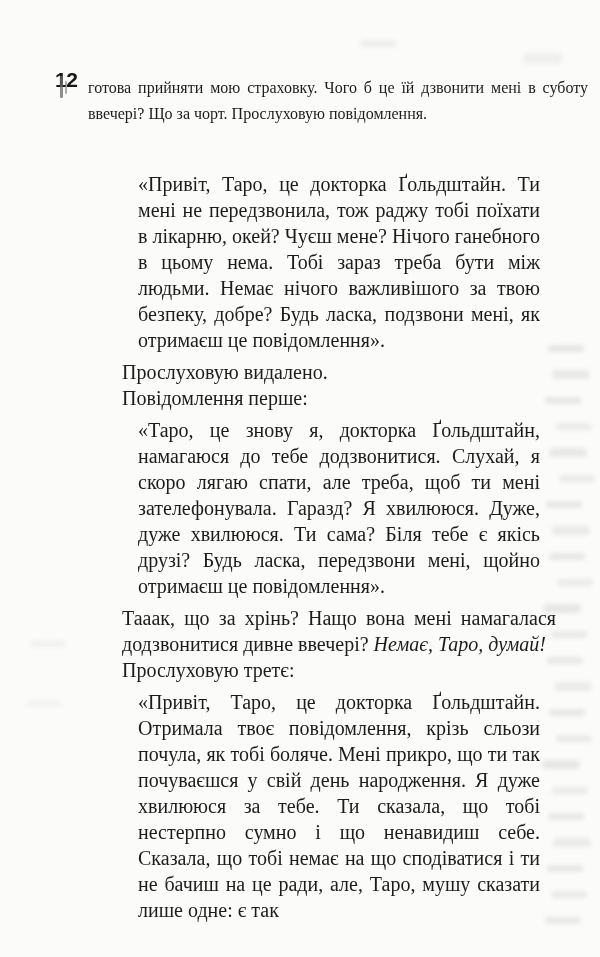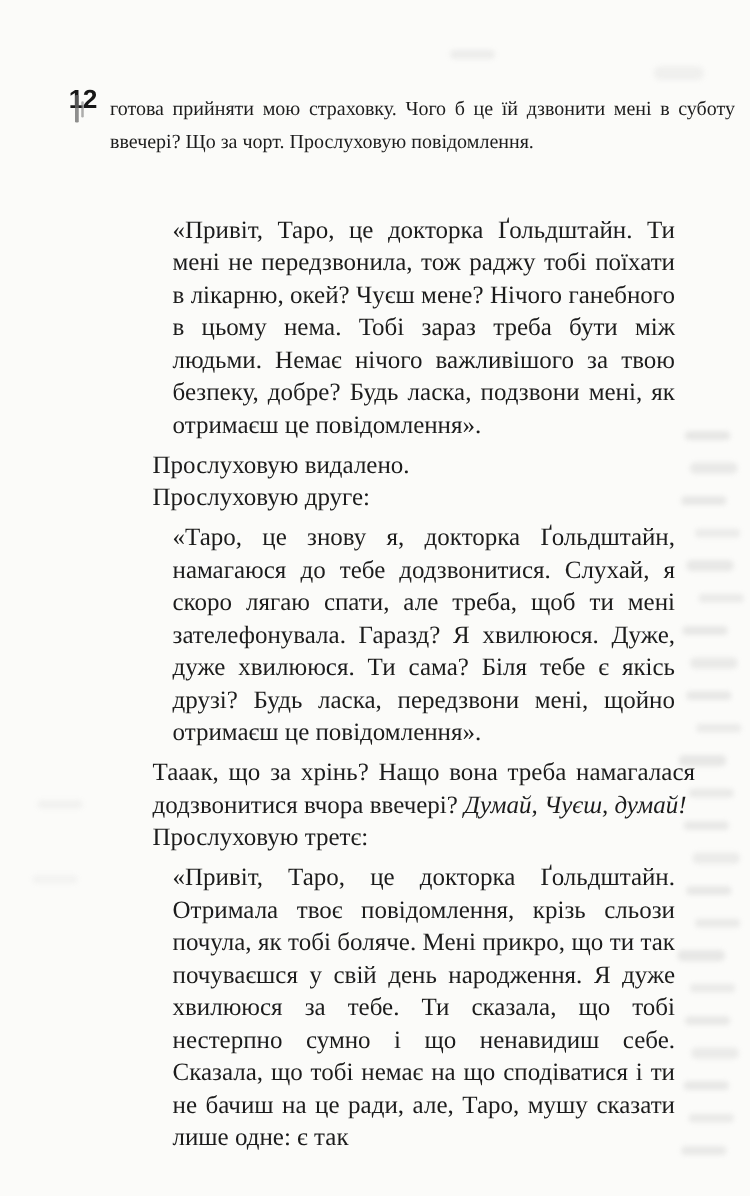--- a/index.html
+++ b/index.html
@@ -99,22 +99,22 @@
   <span class="speck-a"></span>
   <span class="speck-b"></span>
 
   <div class="bodycol">
     <p><span>готова прийняти мою страховку. Чого б це їй дзвонити мені в суботу ввечері? Що за чорт. Прослуховую повідомлення.</span></p>
   </div>
 
   <div class="transcript">
     <p class="q"><span>«Привіт, Таро, це докторка Ґольдштайн. Ти мені не передзвонила, тож раджу тобі поїхати в лікарню, окей? Чуєш мене? Нічого ганебного в цьому нема. Тобі зараз треба бути між людьми. Немає нічого важливішого за твою безпеку, добре? Будь ласка, подзвони мені, як отримаєш це повідомлення».</span></p>
     <p><span>Прослуховую видалено.</span></p>
-    <p><span>Прослуховую друге:</span></p>
+    <p><span>Повідомлення перше:</span></p>
     <p class="q"><span>«Таро, це знову я, докторка Ґольдштайн, намагаюся до тебе додзвонитися. Слухай, я скоро лягаю спати, але треба, щоб ти мені зателефонувала. Гаразд? Я хвилююся. Дуже, дуже хвилююся. Ти сама? Біля тебе є якісь друзі? Будь ласка, передзвони мені, щойно отримаєш це повідомлення».</span></p>
-    <p><span>Тааак, що за хрінь? Нащо вона треба намагалася додзвонитися вчора ввечері? </span><span class="it">Думай, Чуєш, думай!</span></p>
+    <p><span>Тааак, що за хрінь? Нащо вона мені намагалася додзвонитися дивне ввечері? </span><span class="it">Немає, Таро, думай!</span></p>
     <p><span>Прослуховую третє:</span></p>
     <p class="q"><span>«Привіт, Таро, це докторка Ґольдштайн. Отримала твоє повідомлення, крізь сльози почула, як тобі боляче. Мені прикро, що ти так почуваєшся у свій день народження. Я дуже хвилююся за тебе. Ти сказала, що тобі нестерпно сумно і що ненавидиш себе. Сказала, що тобі немає на що сподіватися і ти не бачиш на це ради, але, Таро, мушу сказати лише одне: є так</span></p>
   </div>
 
   <div class="ghost-dashes"></div>
 
 </div>
 
 </body></html>

